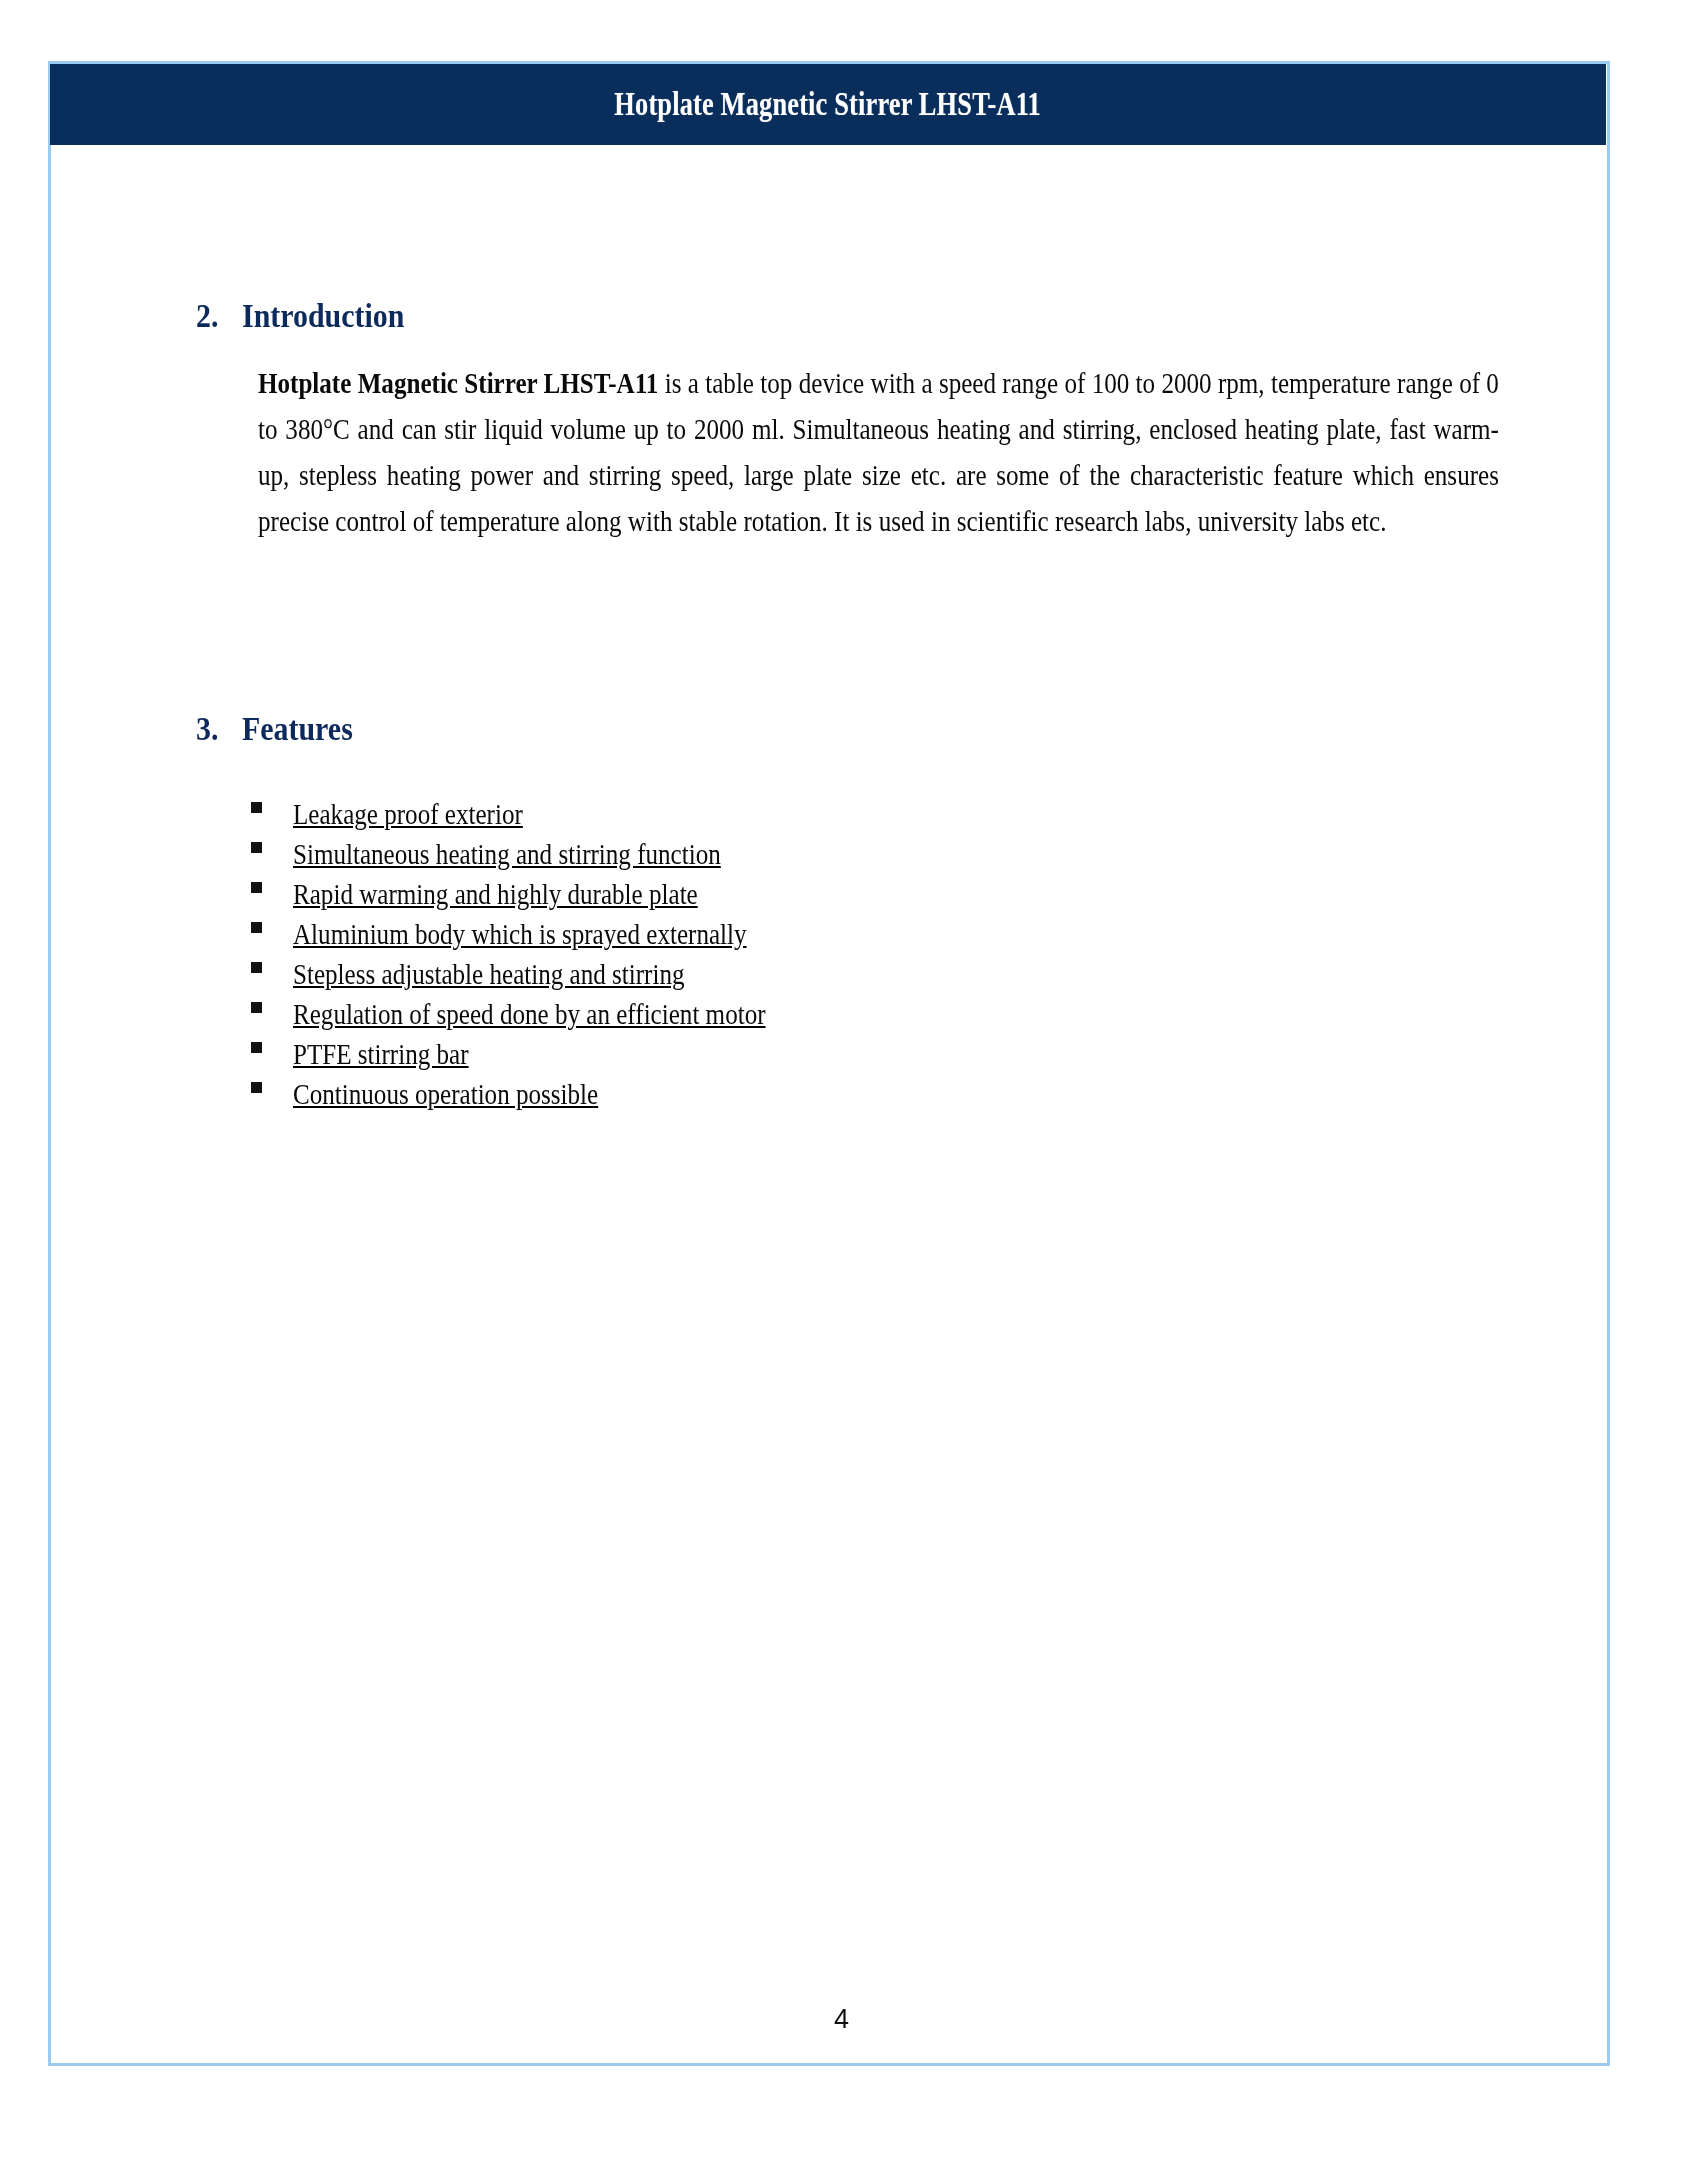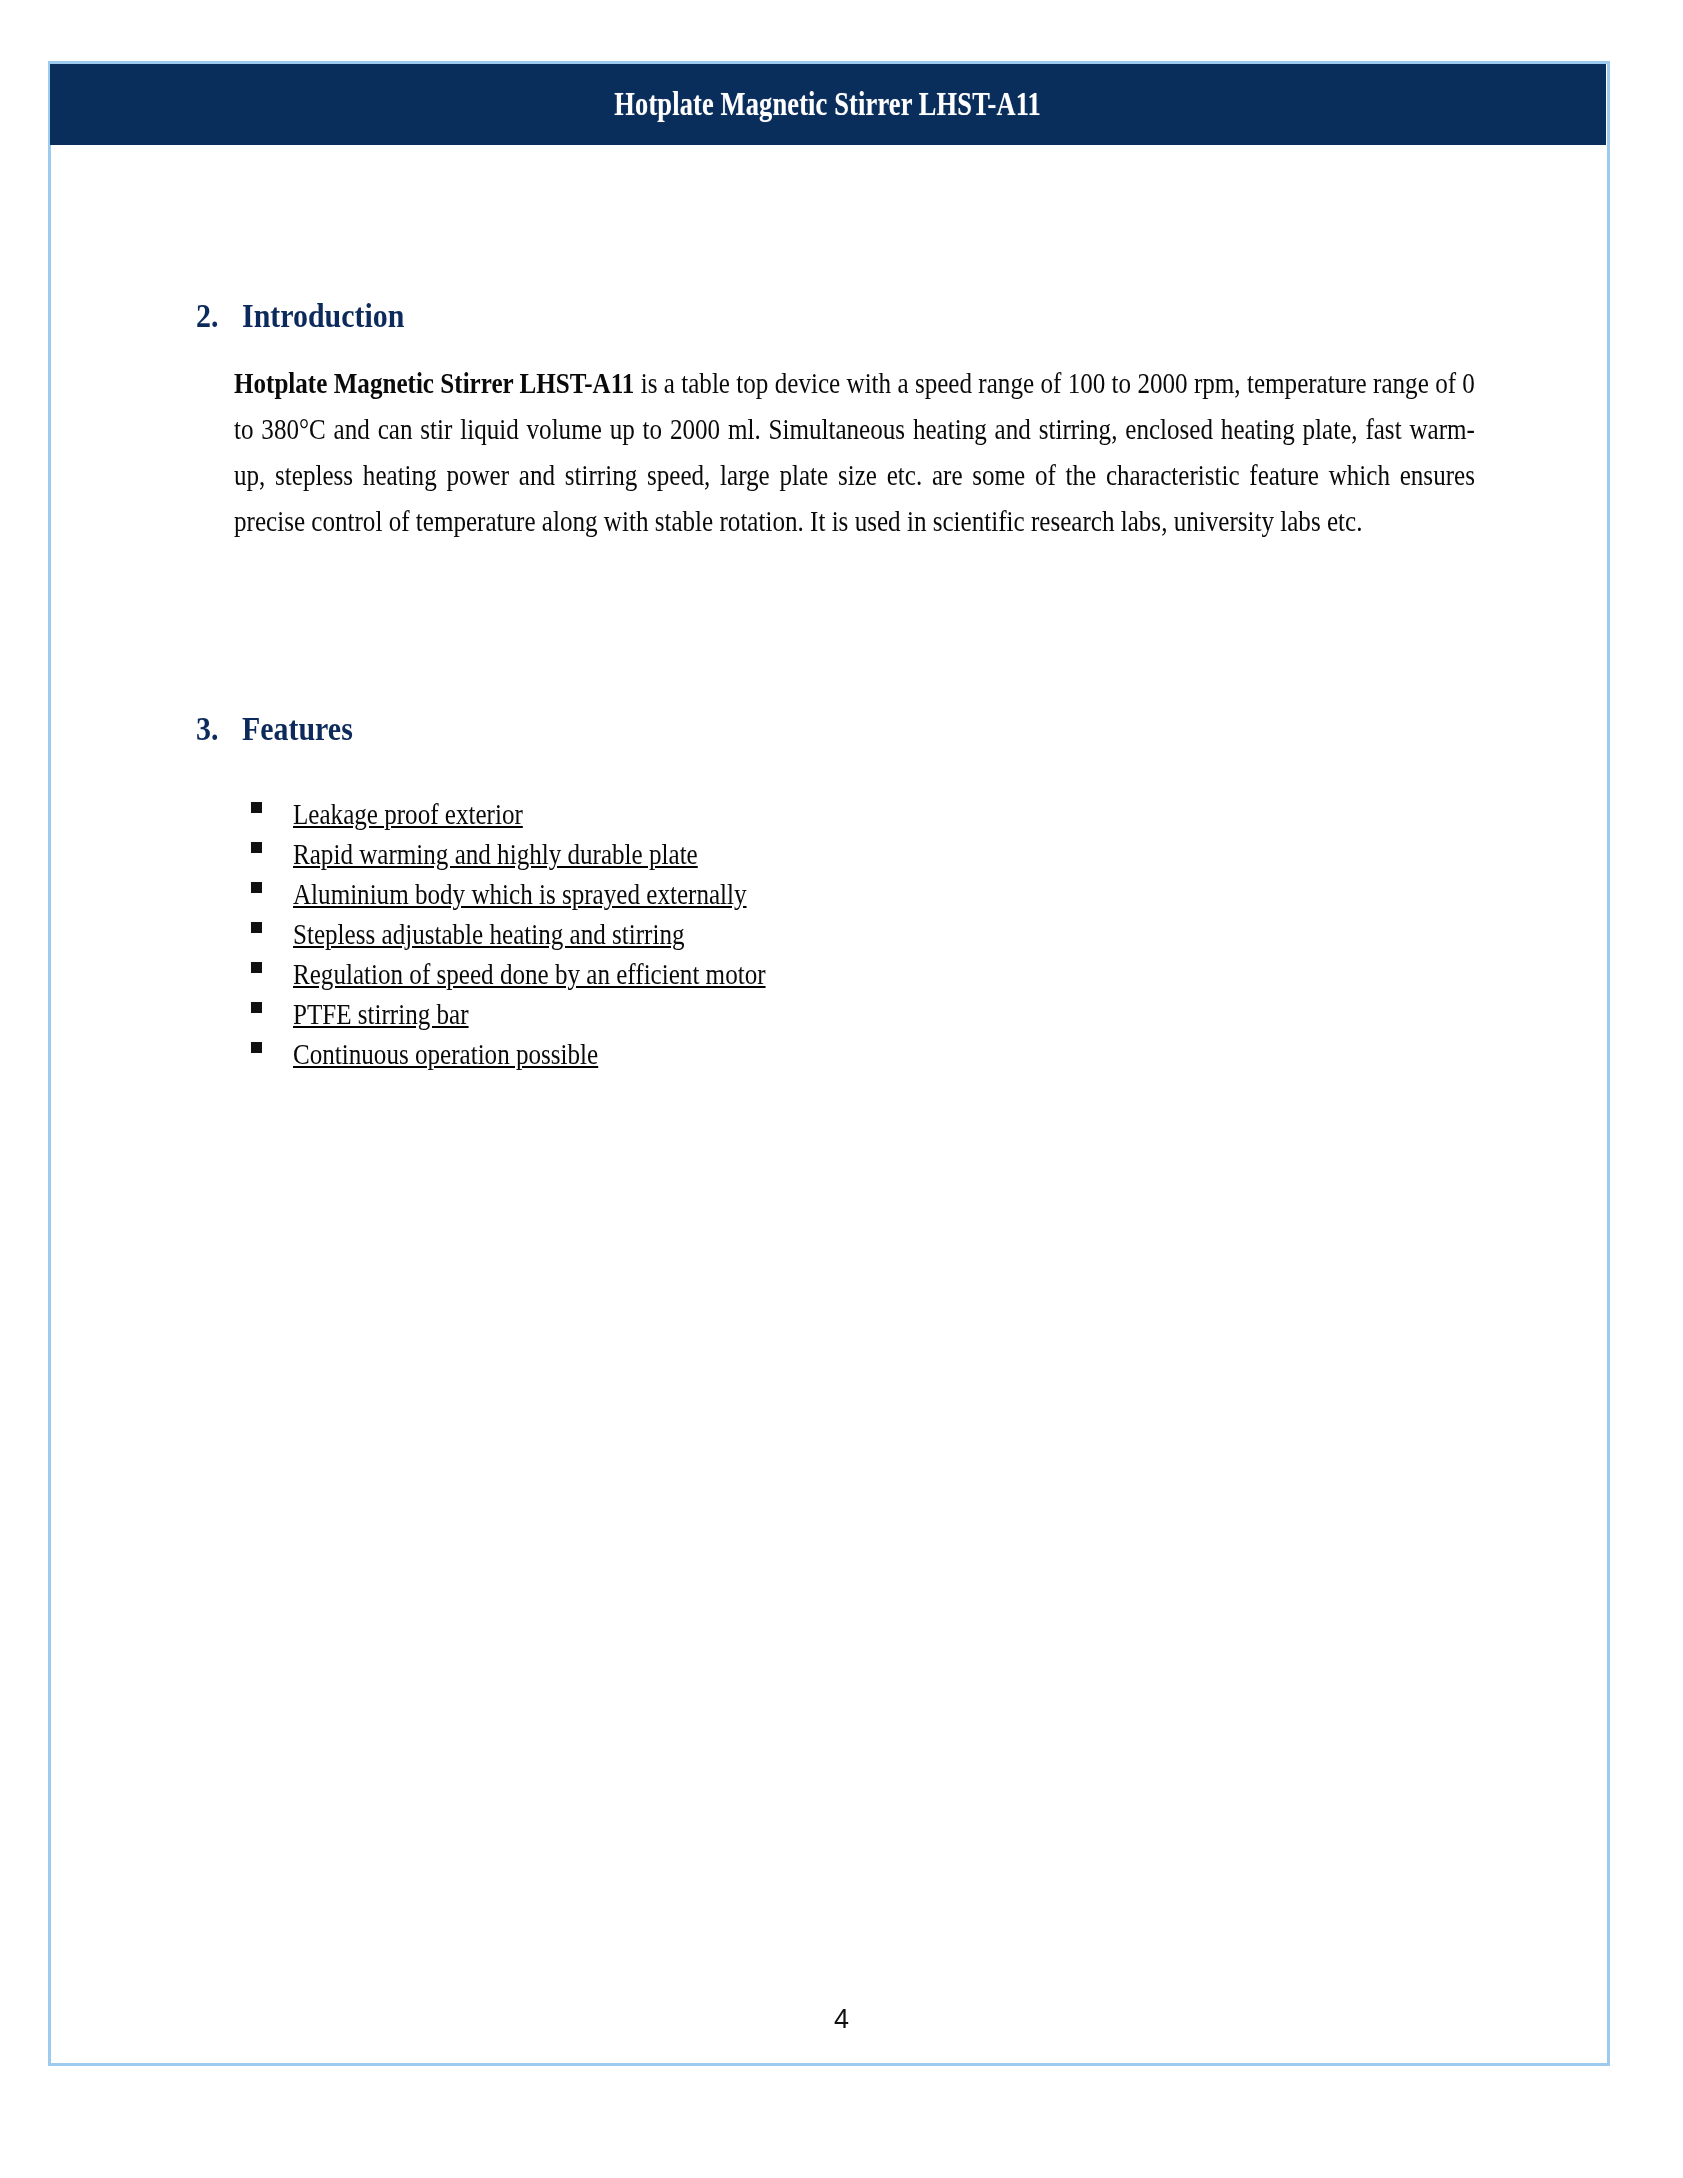--- a/index.html
+++ b/index.html
@@ -90,21 +90,21 @@
     transform-origin: left center;
   }
   .heading-text {
     transform: scaleX(0.88);
     transform-origin: left center;
     white-space: nowrap;
   }
 
   
   .para-wrap {
-    margin-left: 38px;
+    margin-left: 62px;
     margin-top: 26px;
     width: 1241px;
   }
   .para {
     color: #0a0a0a;
     font-family: "Liberation Serif", "DejaVu Serif", serif;
     font-size: 29px;
     line-height: 46px;
     text-align: justify;
     text-justify: inter-word;
@@ -201,20 +201,24 @@
         <span class="heading-text">Features</span>
       </div>
 
       <div class="features-wrap">
         <div class="bullet-row">
           <span class="bullet-marker"></span>
           <span class="bullet-text">Leakage proof exterior</span>
         </div>
         <div class="bullet-row">
           <span class="bullet-marker"></span>
+          <span class="bullet-text">Simultaneous heating and stirring function</span>
+        </div>
+        <div class="bullet-row">
+          <span class="bullet-marker"></span>
           <span class="bullet-text">Rapid warming and highly durable plate</span>
         </div>
         <div class="bullet-row">
           <span class="bullet-marker"></span>
           <span class="bullet-text">Aluminium body which is sprayed externally</span>
         </div>
         <div class="bullet-row">
           <span class="bullet-marker"></span>
           <span class="bullet-text">Stepless adjustable heating and stirring</span>
         </div>

